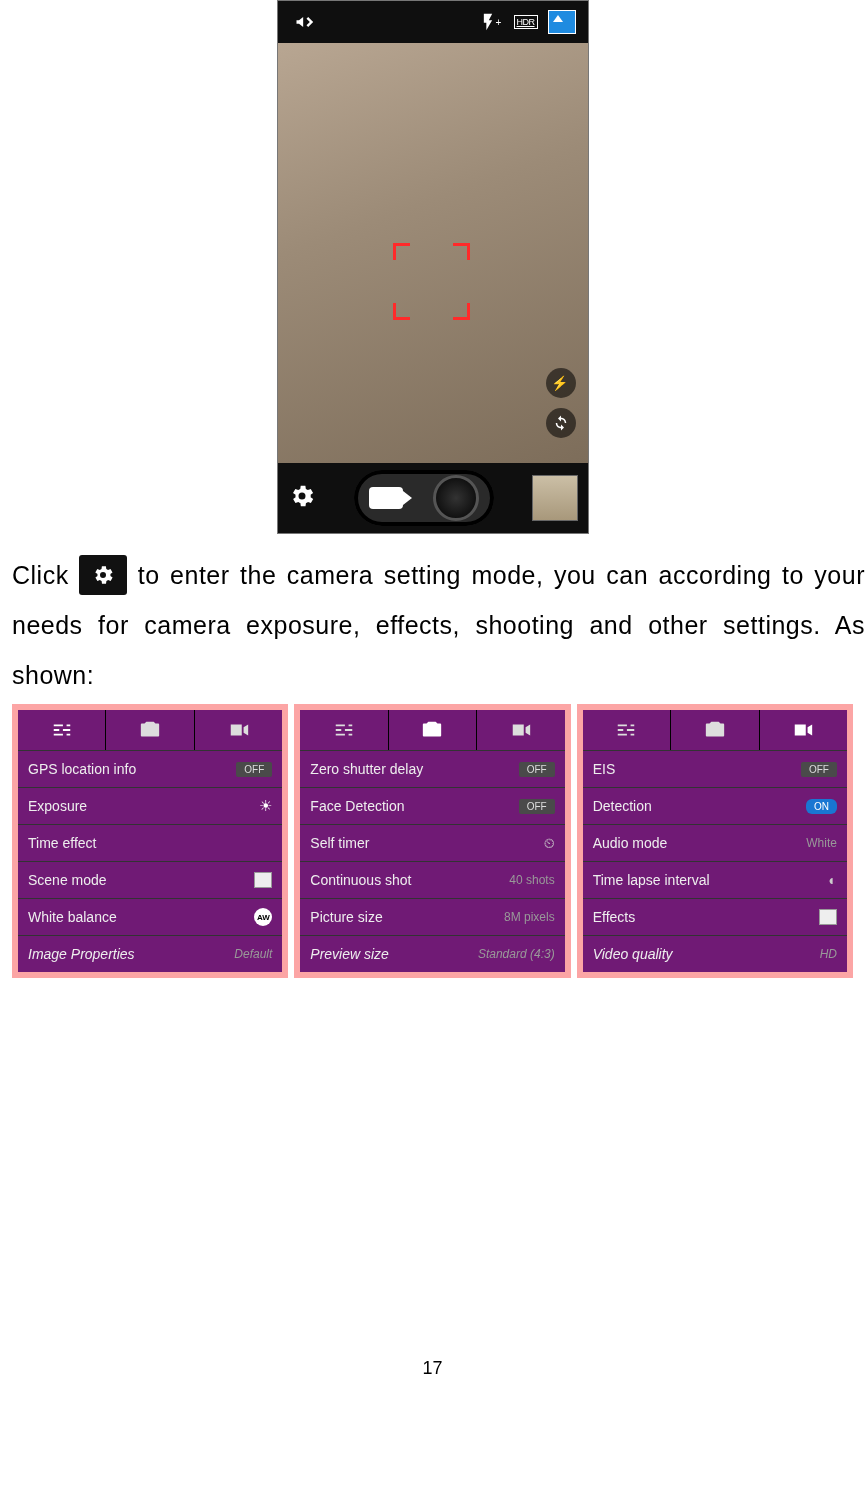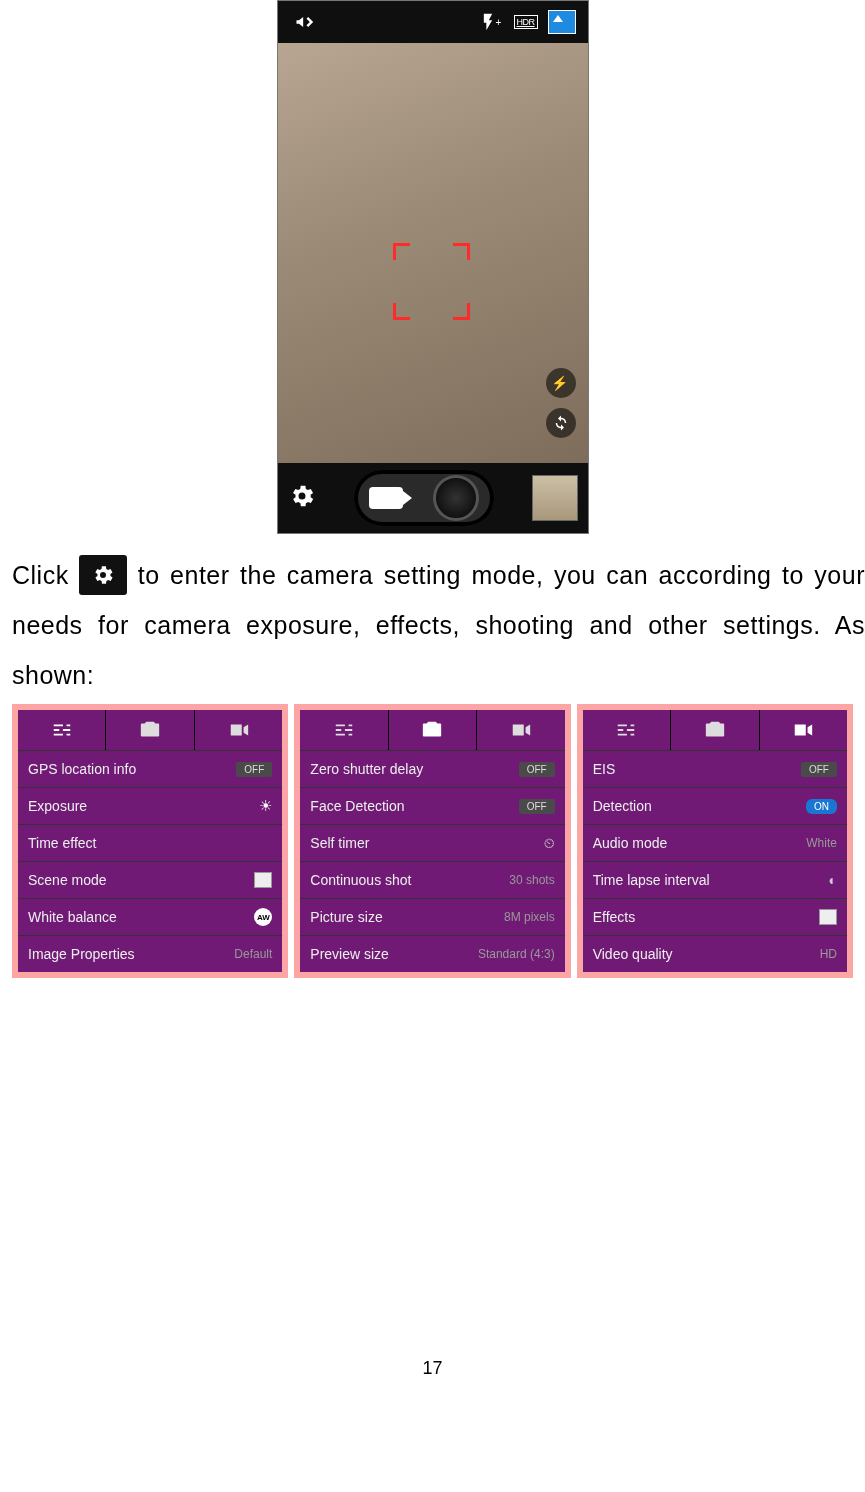--- a/index.html
+++ b/index.html
@@ -104,21 +104,21 @@
   }
   .panel-tabs{height:40px;display:flex;border-bottom:1px solid #333;}
   .panel-tab{flex:1;display:flex;align-items:center;justify-content:center;}
   .panel-tab svg{width:22px;height:22px;fill:#ddd;}
   .panel-tab.active svg{fill:#fff;}
   .tab-sep{width:1px;background:#000;height:40px;}
   .prow{
     height:36px;display:flex;align-items:center;justify-content:space-between;
     padding:0 10px;border-bottom:1px solid #333;font-size:14px;
   }
-  .prow:last-child{border-bottom:none;}
+  .prow:last-child{border-bottom:none;font-style:italic;}
   .prow .val{color:#999;font-size:12px;}
   .pill{display:inline-block;padding:2px 8px;border-radius:2px;font-size:10px;color:#ddd;background:#4a4a4a;}
   .pill.on{background:#1976d2;color:#fff;border-radius:6px;}
   .circ-icon{width:18px;height:18px;border-radius:50%;background:#fff;color:#000;font-size:8px;font-weight:bold;display:flex;align-items:center;justify-content:center;}
   .sq-icon{width:16px;height:14px;background:#eee;border:1px solid #999;}
   .sun-icon{color:#fff;font-size:15px;}
   .timer-icon{color:#ccc;}
   .page-num{
     text-align:center;font-family:Liberation Sans, sans-serif;font-size:18px;margin-top:380px;padding-bottom:20px;
   }
@@ -260,21 +260,21 @@
       <div class="prow">
           <span>Face Detection</span>
           <span class="pill">OFF</span>
         </div>
       <div class="prow">
           <span>Self timer</span>
           <span class="timer-icon">⏲</span>
         </div>
       <div class="prow">
           <span>Continuous shot</span>
-          <span class="val">30 shots</span>
+          <span class="val">40 shots</span>
         </div>
       <div class="prow">
           <span>Picture size</span>
           <span class="val">8M pixels</span>
         </div>
       <div class="prow">
           <span>Preview size</span>
           <span class="val">Standard (4:3)</span>
         </div>
     </div>

